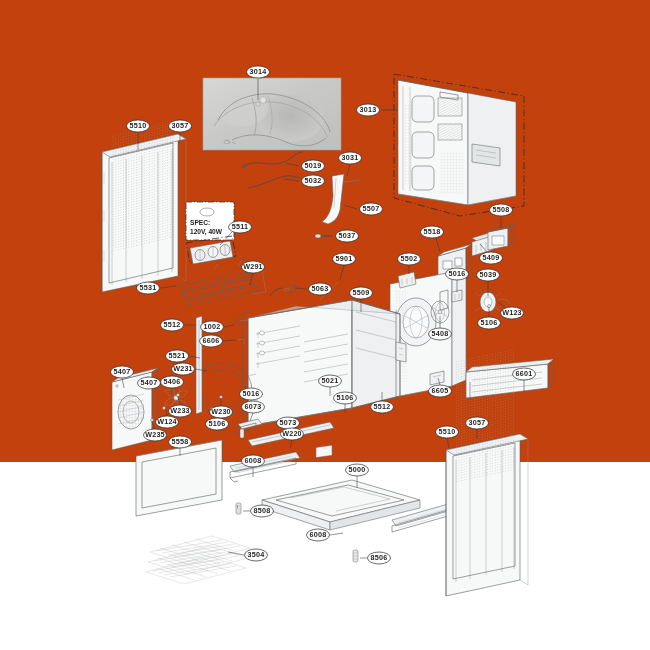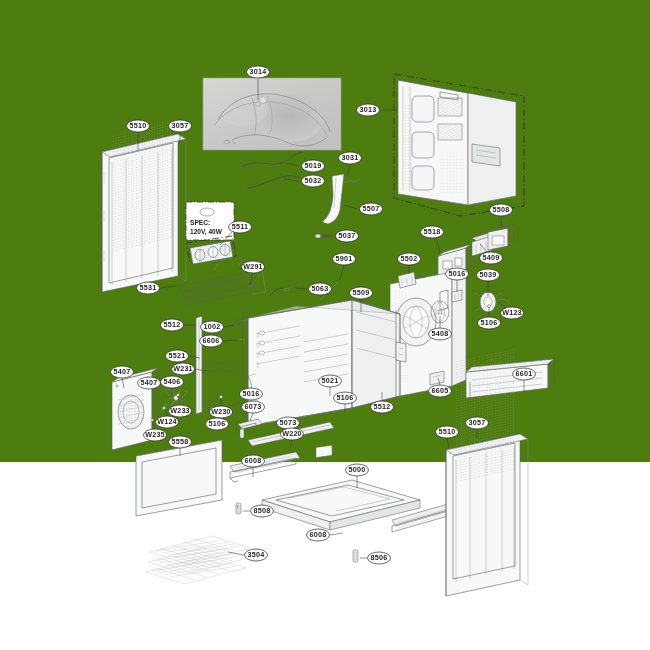--- a/index.html
+++ b/index.html
@@ -3,21 +3,21 @@
 <meta charset="utf-8">
 <title>Exploded Parts Diagram</title>
 <style>
   html,body{margin:0;padding:0;background:#ffffff;}
   body{
     font-family:"Liberation Sans", sans-serif;
     width:650px;height:650px;overflow:hidden;position:relative;
   }
   #sheet{
     position:absolute;left:0;top:0;width:650px;height:462px;
-    background:#4d7c0f;
+    background:#c2410c;
   }
   #diagram{position:absolute;left:0;top:0;width:650px;height:650px;}
   .callout-text{
     font-family:"Liberation Sans", sans-serif;
     font-size:7.2px;
     font-weight:bold;
     fill:#1d1d1d;
     text-anchor:middle;
     dominant-baseline:middle;
     letter-spacing:0.2px;

